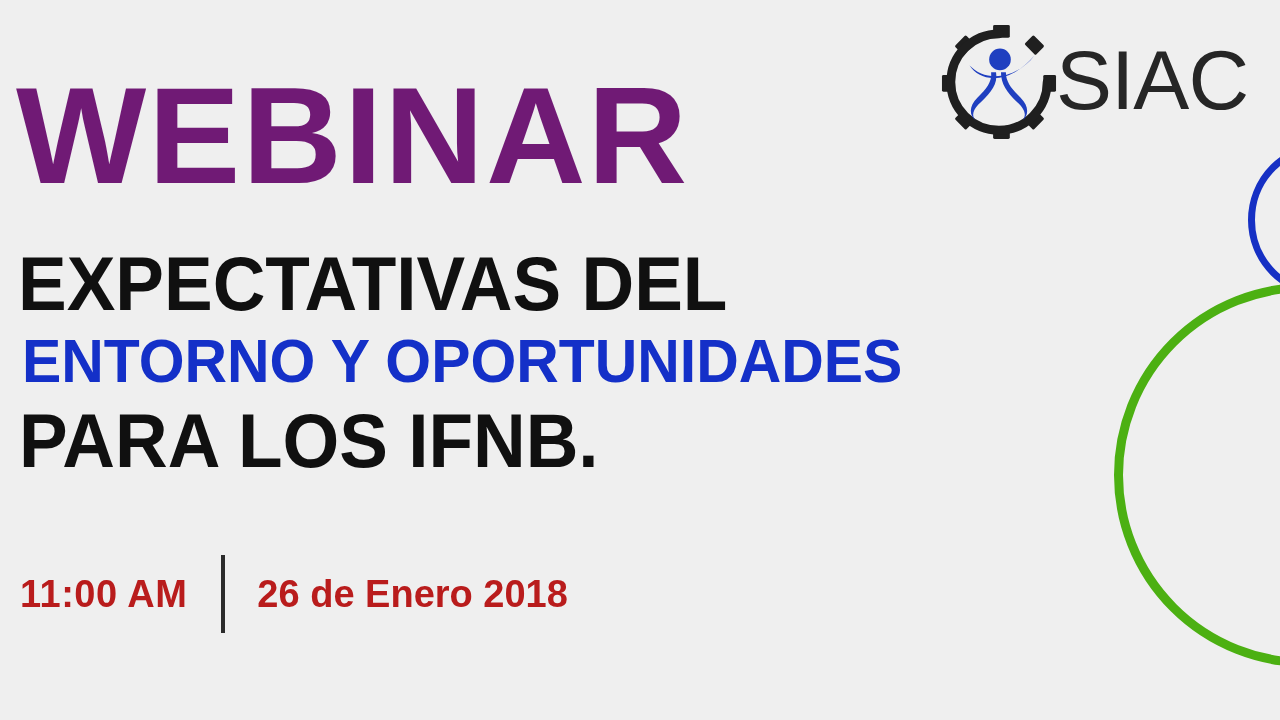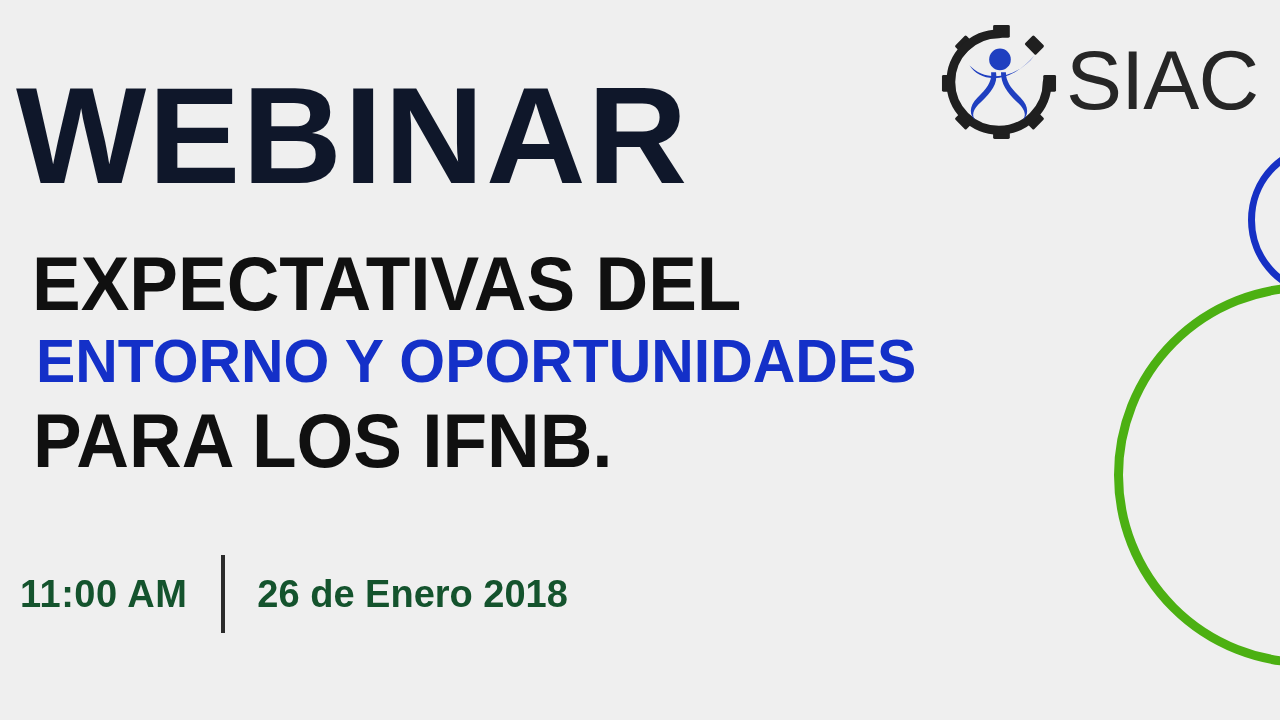--- a/index.html
+++ b/index.html
@@ -51,21 +51,21 @@
   }
 
   
   .logo {
     position: absolute;
     left: 940px;
     top: 22px;
     height: 120px;
     display: flex;
     align-items: center;
-    gap: 14px;
+    gap: 4px;
   }
   .logo-mark {
     width: 118px;
     height: 118px;
     flex: 0 0 auto;
     display: block;
   }
   .logo-word {
     font-family: "Liberation Sans", sans-serif;
     font-size: 84px;
@@ -89,27 +89,27 @@
 
   .kicker {
     position: absolute;
     left: 16px;
     top: 66px;
     font-family: "Liberation Sans", sans-serif;
     font-weight: 700;
     font-size: 138px;
     line-height: 1;
     letter-spacing: 2px;
-    color: #0f172a;
+    color: #701a75;
     white-space: nowrap;
   }
 
   .headline {
     position: absolute;
-    left: 32px;
+    left: 18px;
     top: 248px;
     width: 1020px;
   }
   .hl-line {
     font-family: "Liberation Sans Narrow", "Liberation Sans", sans-serif;
     font-weight: 700;
     line-height: 0.95;
     white-space: nowrap;
     letter-spacing: 0px;
     transform-origin: left center;
@@ -141,21 +141,21 @@
     display: flex;
     align-items: center;
     height: 76px;
   }
   .meta-time,
   .meta-date {
     font-family: "Liberation Sans", sans-serif;
     font-weight: 700;
     font-size: 38px;
     letter-spacing: 0.5px;
-    color: #14532d;
+    color: #b91c1c;
     line-height: 1;
     white-space: nowrap;
   }
   .meta-divider {
     width: 4px;
     height: 78px;
     background: #2b2b2b;
     margin: 0 32px 0 34px;
     flex: 0 0 auto;
   }

